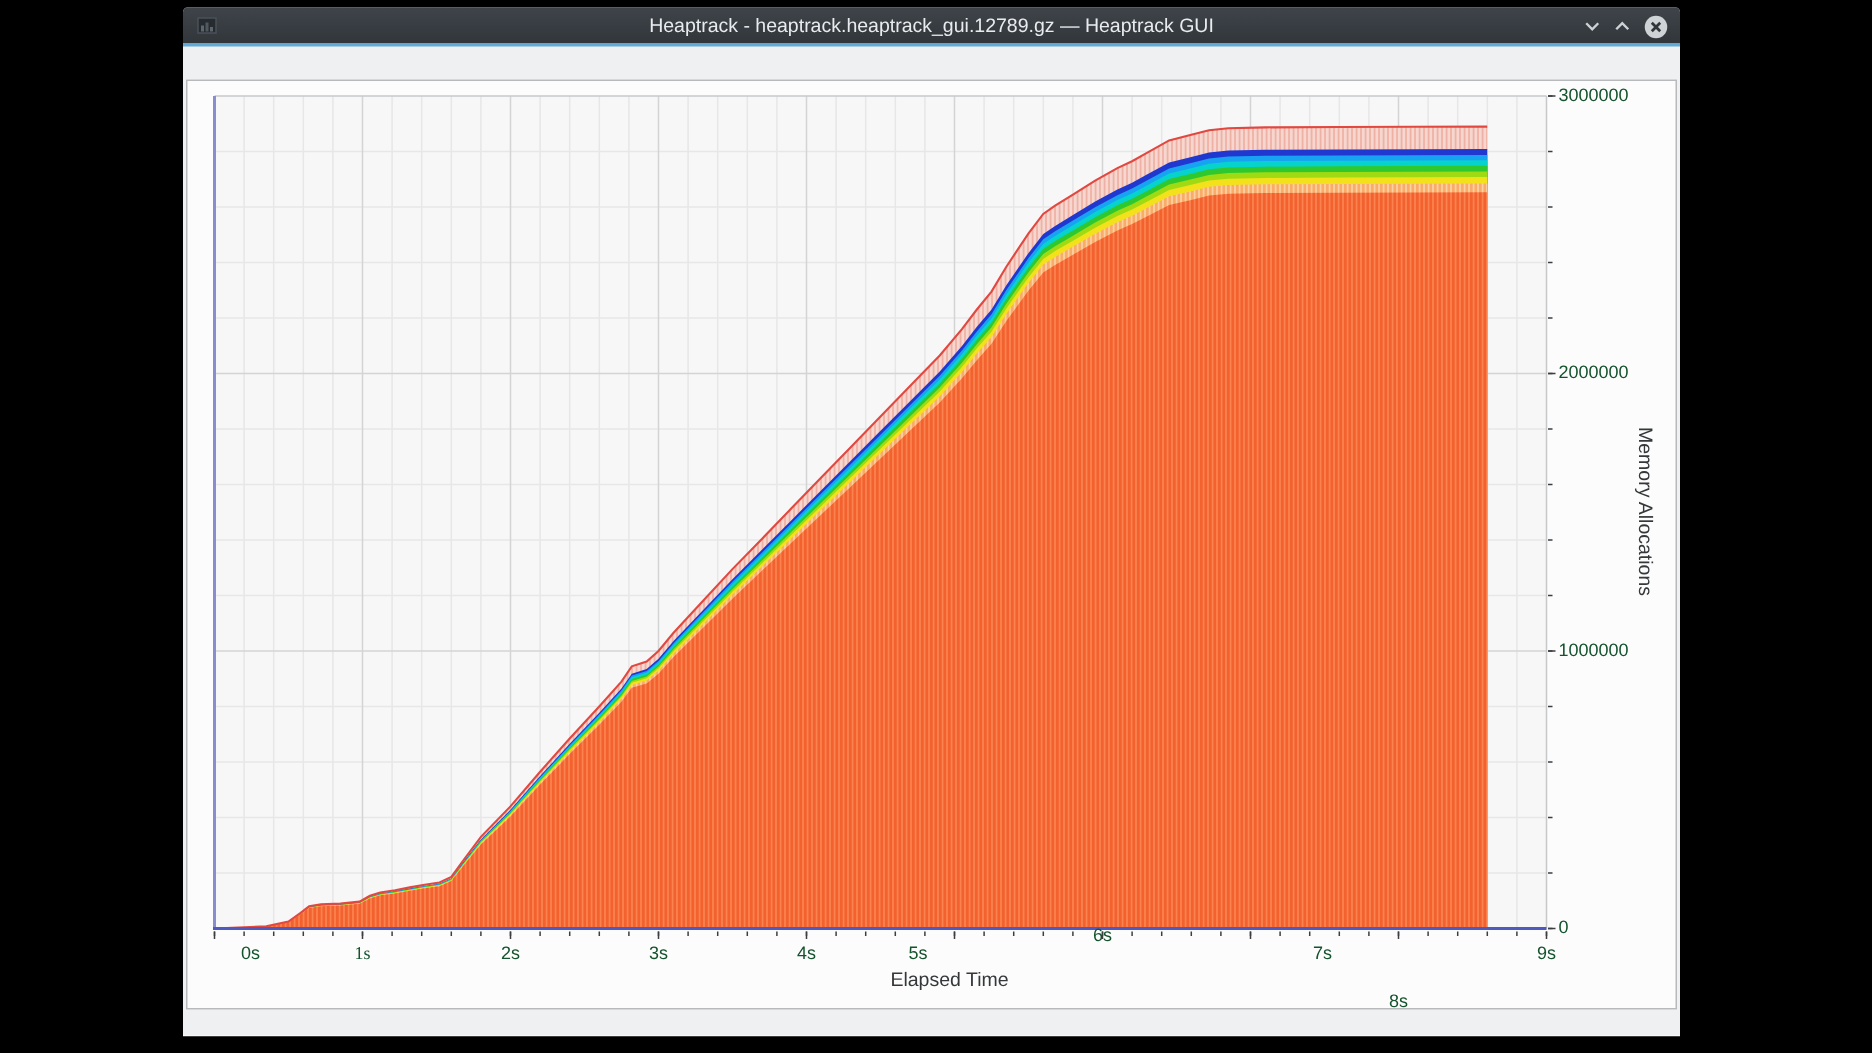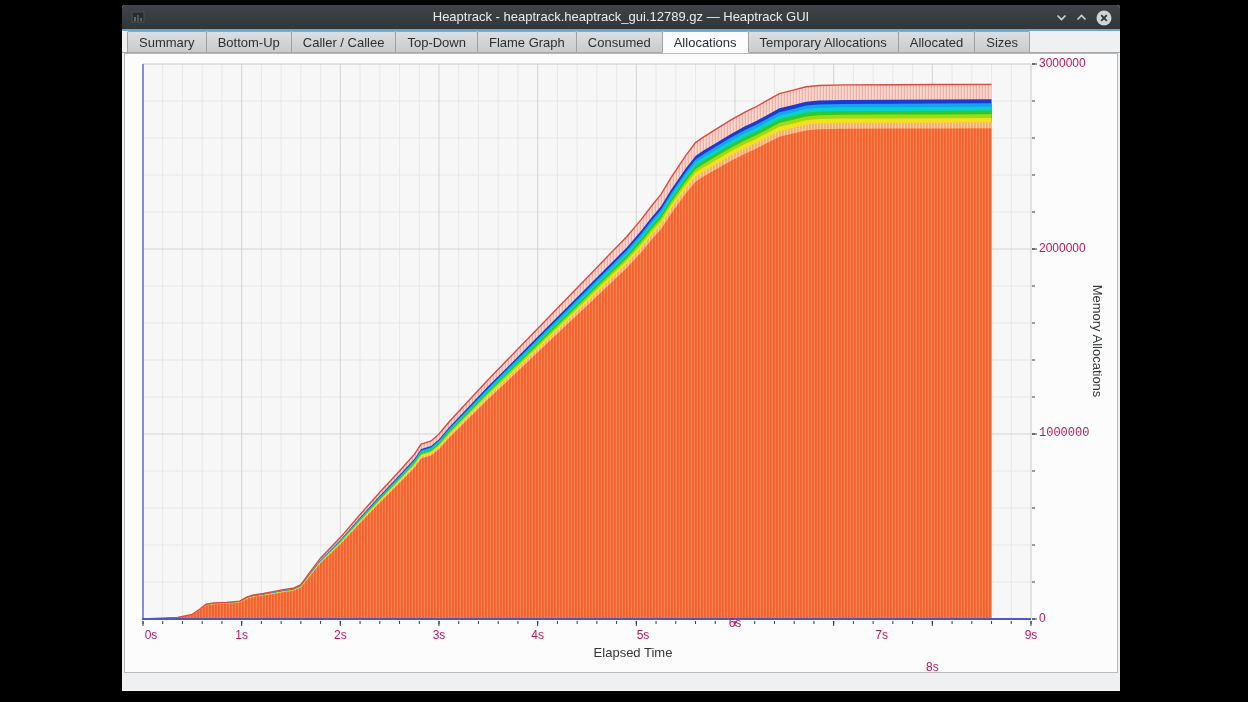--- a/index.html
+++ b/index.html
@@ -30,21 +30,21 @@
   .tab { display:inline-block; height:22px; line-height:21px; padding:0 11px;
          font-size:13px; color:#2b3034; background:linear-gradient(#dcdedf,#c9cbcd);
          border:1px solid #9fa1a3; border-bottom:1px solid #a6a8aa;
          border-radius:2px 2px 0 0; margin-right:-1px; position:relative; }
   .tab.active { background:#fcfcfc; border-bottom:1px solid #fcfcfc; z-index:2; }
 
   
   #chart-frame { position:absolute; left:2px; top:48px; width:994px; height:620px;
                  background:#fcfcfc; border:1px solid #b7b9bb; }
   #chart-svg { position:absolute; left:0; top:0; }
-  .xtick-label, .ytick-label { position:absolute; font-size:12px; color:#be185d; }
+  .xtick-label, .ytick-label { position:absolute; font-size:12px; color:#14532d; }
   .xtick-label { transform:translateX(-50%); }
   .axis-title { position:absolute; font-size:13px; color:#35383a; }
   #xaxis-title { left:462px; top:591px; transform:translateX(-50%);margin-left:46px; }
   #yaxis-title { left:972px; top:287px; transform:translate(-50%,-50%) rotate(90deg);
                  white-space:nowrap; }
 </style>
 </head>
 <body>
 
 <div id="stage">
@@ -71,21 +71,20 @@
       <div class="win-btn" id="btn-close">
         <svg width="16" height="16" viewBox="0 0 16 16">
           <circle cx="8" cy="8" r="7.5" fill="#ced3d6"></circle>
           <line x1="5.2" y1="5.2" x2="10.8" y2="10.8" stroke="#31363b" stroke-width="1.8"></line>
           <line x1="10.8" y1="5.2" x2="5.2" y2="10.8" stroke="#31363b" stroke-width="1.8"></line>
         </svg>
       </div>
     </div>
     <div id="titlebar-accent"></div>
 
-    <div id="tabbar"><span class="tab">Summary</span><span class="tab">Bottom-Up</span><span class="tab">Caller / Callee</span><span class="tab">Top-Down</span><span class="tab">Flame Graph</span><span class="tab">Consumed</span><span class="tab active">Allocations</span><span class="tab">Temporary Allocations</span><span class="tab">Allocated</span><span class="tab">Sizes</span></div>
 
     <div id="chart-frame">
       <svg id="chart-svg" width="992" height="618">
           <defs>
             <pattern id="pattern-orange" width="3" height="8" patternUnits="userSpaceOnUse">
               <rect x="0" y="0" width="3" height="8" fill="#f3612e"></rect>
               <rect x="1.8" y="0" width="1.1" height="8" fill="#fa8450"></rect>
             </pattern>
             <pattern id="pattern-lightorange" width="3" height="8" patternUnits="userSpaceOnUse">
               <rect x="0" y="0" width="3" height="8" fill="#f9ab6a"></rect>
@@ -241,30 +240,30 @@
           <line x1="907" y1="232" x2="910" y2="232" stroke="#3c3e40" stroke-width="1"></line>
           <line x1="907" y1="195" x2="910" y2="195" stroke="#3c3e40" stroke-width="1"></line>
           <line x1="907" y1="158.00000000000006" x2="910" y2="158.00000000000006" stroke="#3c3e40" stroke-width="1"></line>
           <line x1="907" y1="121" x2="910" y2="121" stroke="#3c3e40" stroke-width="1"></line>
           <line x1="907" y1="84" x2="910" y2="84" stroke="#3c3e40" stroke-width="1"></line>
           <line x1="907" y1="47" x2="910" y2="47" stroke="#3c3e40" stroke-width="1"></line>
           <line x1="907" y1="10" x2="910" y2="10" stroke="#3c3e40" stroke-width="1"></line>
         </svg>
       <div id="xaxis-title" class="axis-title">Elapsed Time</div>
       <div id="yaxis-title" class="axis-title">Memory Allocations</div>
-    <span class="xtick-label" style="left: 2px; top: 574px; padding-left: 48px;">0s</span>
-        <span class="xtick-label" style="left: 116.667px; top: 574px;">1s</span>
+    <span class="xtick-label" style="left: 18px; top: 574px; padding-left: 48px;">0s</span>
+        <span class="xtick-label" style="left: 116.667px; top: 574px; font-family: Liberation Serif, serif;">1s</span>
         <span class="xtick-label" style="left: 215.333px; top: 574px;">2s</span>
         <span class="xtick-label" style="left: 314px; top: 574px;">3s</span>
         <span class="xtick-label" style="left: 412.667px; top: 574px;">4s</span>
-        <span class="xtick-label" style="left: 518px; top: 574px;">5s</span>
+        <span class="xtick-label" style="left: 487px; top: 574px;">5s</span>
         <span class="xtick-label" style="left: 610px; top: 562px;">6s</span>
         <span class="xtick-label" style="left: 708.667px; top: 574px; margin-left: 48px;">7s</span>
         <span class="xtick-label" style="left: 807.333px; top: 606px;">8s</span>
         <span class="xtick-label" style="left: 906px; top: 574px;">9s</span>
         <span class="ytick-label" style="left: 914px; top: 557px;">0</span>
-        <span class="ytick-label" style="left: 914px; top: 372px; font-family: Liberation Mono, monospace;">1000000</span>
+        <span class="ytick-label" style="left: 914px; top: 372px;">1000000</span>
         <span class="ytick-label" style="left: 914px; top: 187px;">2000000</span>
         <span class="ytick-label" style="left: 914px; top: 2px;">3000000</span>
       </div>
 
   </div>
 </div>
 
 </body></html>

